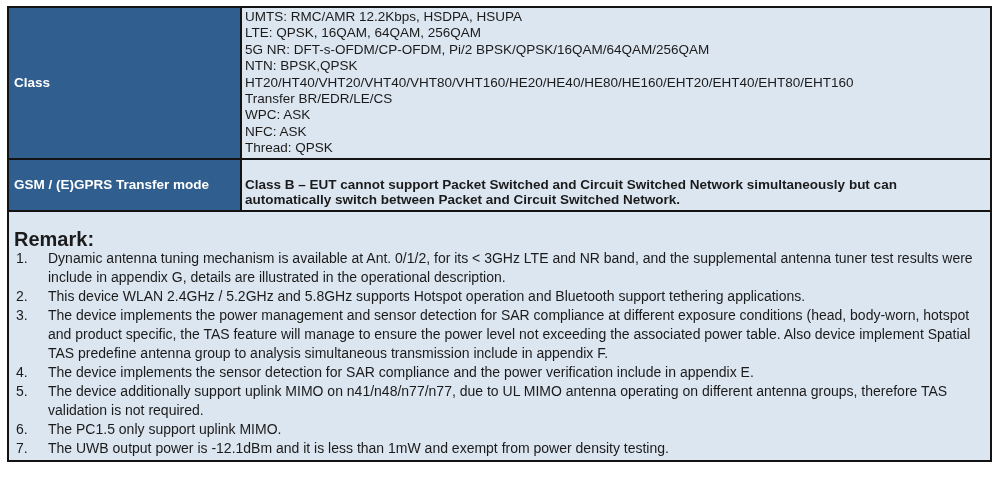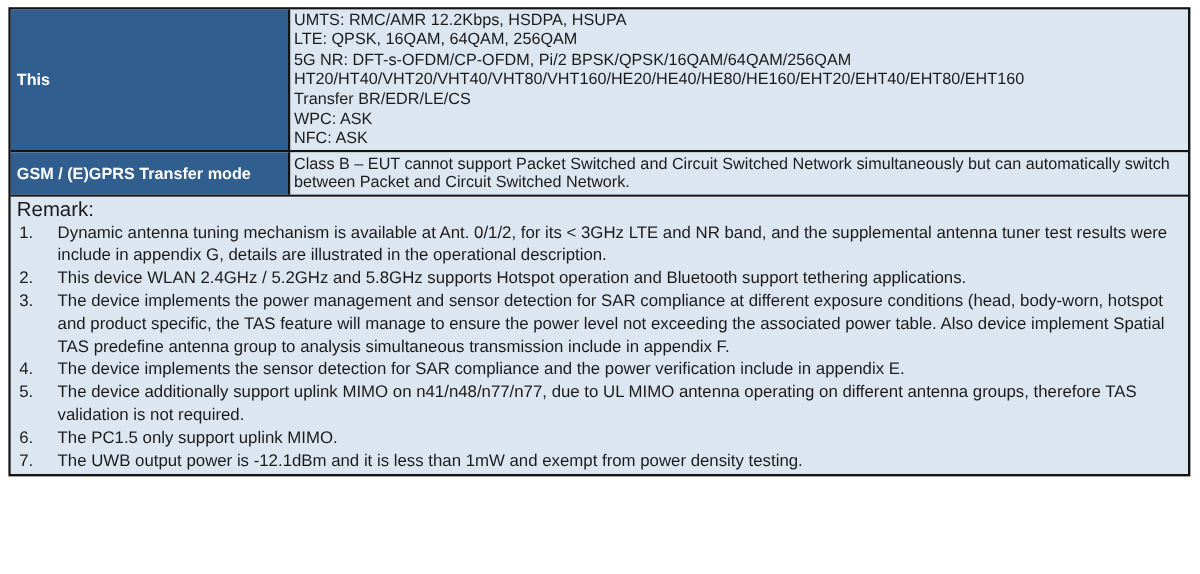--- a/index.html
+++ b/index.html
@@ -46,31 +46,33 @@
     background:var(--cell-bg);
     font-size:13.5px;
     padding:1px 4px 1px 3px;
   }
   .mode-line{
     line-height:16.4px;
     white-space:nowrap;
   }
   .transfer-value{
     line-height:15.5px;
-    padding-top:2px;
+    padding-top:17px;
     padding-bottom:2px;
+    font-weight:bold;
   }
   .remark-section{
     background:var(--cell-bg);
     padding:1px 6px 2px 5px;
   }
   .remark-title{
-    font-weight:normal;
-    font-size:17px;
+    font-weight:bold;
+    font-size:20px;
     line-height:19px;
+    margin-top:17px;
   }
   .remark-item{
     display:flex;
     font-size:14px;
     line-height:19px;
   }
   .remark-num{
     flex:0 0 34px;
     padding-left:2px;
   }
@@ -78,29 +80,31 @@
     flex:1;
     padding-right:2px;
   }
 </style>
 </head>
 <body>
 
 <div class="doc-table">
 
   <div class="t-row">
-    <div class="label-cell">This</div>
+    <div class="label-cell">Class</div>
     <div class="value-cell">
       <div class="mode-line">UMTS: RMC/AMR 12.2Kbps, HSDPA, HSUPA</div>
       <div class="mode-line">LTE: QPSK, 16QAM, 64QAM, 256QAM</div>
       <div class="mode-line">5G NR: DFT-s-OFDM/CP-OFDM, Pi/2 BPSK/QPSK/16QAM/64QAM/256QAM</div>
+      <div class="mode-line">NTN: BPSK,QPSK</div>
       <div class="mode-line">HT20/HT40/VHT20/VHT40/VHT80/VHT160/HE20/HE40/HE80/HE160/EHT20/EHT40/EHT80/EHT160</div>
       <div class="mode-line">Transfer BR/EDR/LE/CS</div>
       <div class="mode-line">WPC: ASK</div>
       <div class="mode-line">NFC: ASK</div>
+      <div class="mode-line">Thread: QPSK</div>
     </div>
   </div>
 
   <div class="t-row">
     <div class="label-cell">GSM / (E)GPRS Transfer mode</div>
     <div class="value-cell transfer-value">Class B – EUT cannot support Packet Switched and Circuit Switched Network simultaneously but can automatically switch between Packet and Circuit Switched Network.</div>
   </div>
 
   <div class="remark-section">
     <div class="remark-title">Remark:</div>

